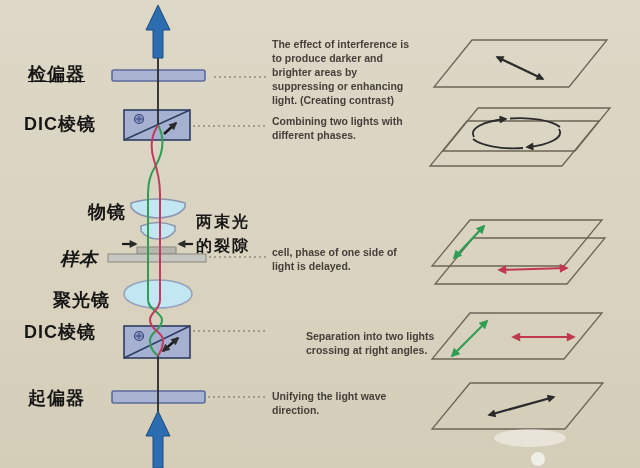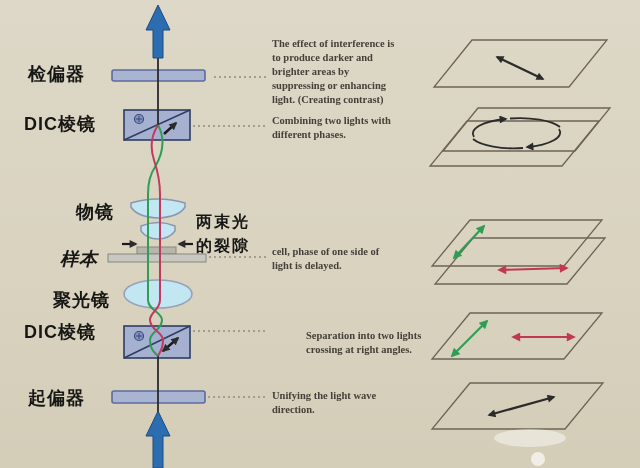--- a/index.html
+++ b/index.html
@@ -8,21 +8,21 @@
     background:linear-gradient(180deg,#ddd8c7 0%,#d9d3c0 55%,#d4cdb8 100%);
     font-family:"Liberation Sans", sans-serif;
   }
   .cn-label{
     position:absolute;font-weight:bold;font-size:18px;color:#161614;
     letter-spacing:1px;white-space:nowrap;
   }
   .cn-small{font-size:16px;letter-spacing:2px;}
   .en-block{
     position:absolute;left:272px;color:#45413a;font-weight:bold;
-    font-size:10.5px;line-height:14px;white-space:nowrap;font-family:Liberation Serif, serif;
+    font-size:10.5px;line-height:14px;white-space:nowrap;
   }
   svg{position:absolute;left:0;top:0;}
 </style>
 </head>
 <body>
 
 <div class="stage">
 
   <svg width="640" height="468" viewBox="0 0 640 468">
     <defs>
@@ -129,23 +129,23 @@
         <line x1="489" y1="415" x2="554" y2="397" stroke="#2b2b2b" stroke-width="2.2" marker-start="url(#ab)" marker-end="url(#ab)"></line>
       </g>
     </g>
 
     <g>
       <ellipse cx="530" cy="438" rx="36" ry="9" fill="rgba(255,255,255,0.45)"></ellipse>
       <circle cx="538" cy="459" r="7" fill="rgba(255,255,255,0.65)"></circle>
     </g>
   </svg>
 
-  <div class="cn-label" style="left:28px;top:62px;">检偏器</div>
+  <div class="cn-label" style="left:28px;top:62px;text-decoration:underline;">检偏器</div>
   <div class="cn-label" style="left:24px;top:112px;">DIC棱镜</div>
-  <div class="cn-label" style="left:76px;top:200px;font-family:Liberation Serif, serif;">物镜</div>
+  <div class="cn-label" style="left:88px;top:200px;font-family:Liberation Serif, serif;">物镜</div>
   <div class="cn-label" style="left:60px;top:247px;font-style:italic;">样本</div>
   <div class="cn-label" style="left:53px;top:288px;">聚光镜</div>
   <div class="cn-label" style="left:24px;top:320px;">DIC棱镜</div>
   <div class="cn-label" style="left:28px;top:386px;">起偏器</div>
 
   <div class="cn-label cn-small" style="left:196px;top:212px;">两束光</div>
   <div class="cn-label cn-small" style="left:196px;top:236px;">的裂隙</div>
 
   <div class="en-block" style="top:37px;">
     <div>The effect of interference is</div>

